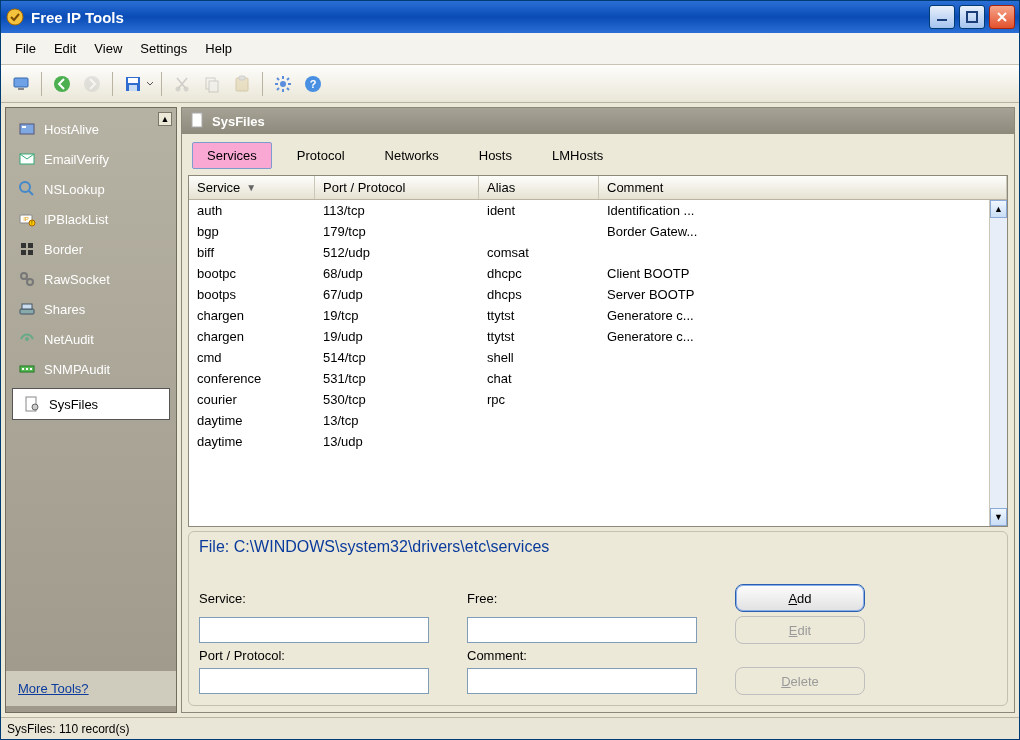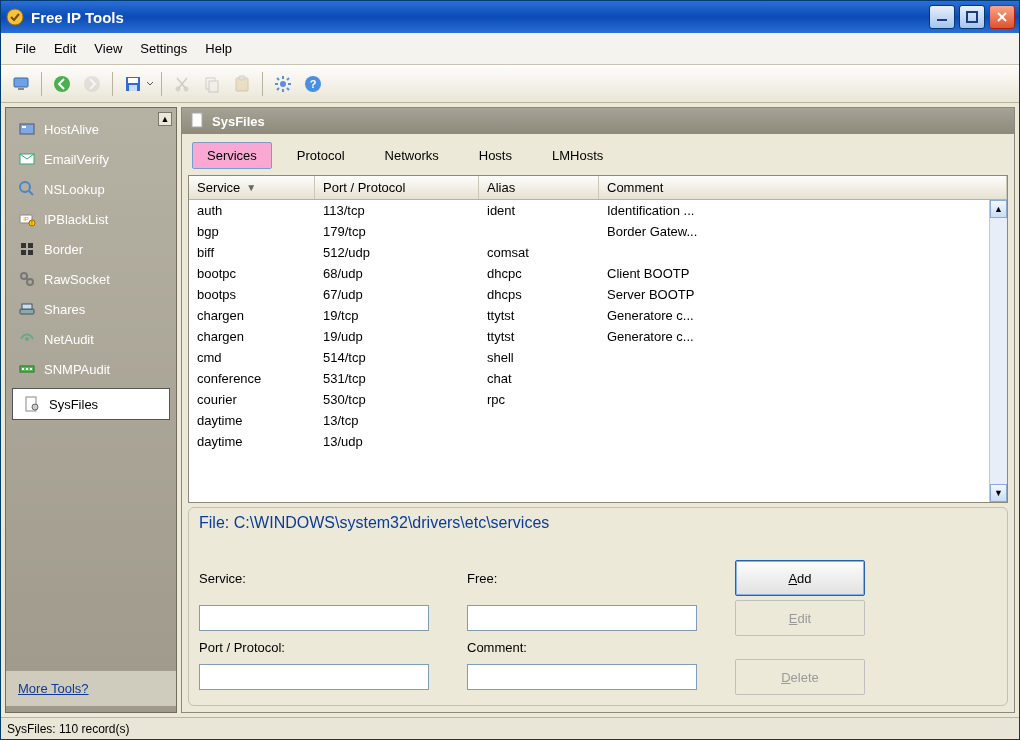--- a/index.html
+++ b/index.html
@@ -41,21 +41,21 @@
   .cell { padding:1px 8px; font-size:13px; white-space:nowrap; overflow:hidden; text-overflow:clip; }
   .vscroll { width:18px; background:#ece9d8; border-left:1px solid #cbc7b8; display:flex; flex-direction:column; }
   .vsbtn { height:18px; background:linear-gradient(to bottom,#f0f8ff,#c9ddf5); border:1px solid #8caad8; display:flex; align-items:center; justify-content:center; font-size:9px; cursor:pointer; }
   .vstrk { flex:1; background:#e8eef8; }
   .c0{width:126px;} .c1{width:164px;} .c2{width:120px;} .c3{flex:1;}
   .form { margin:4px 6px 6px 6px; border:1px solid #c4c0b2; border-radius:6px; background:#ece9d8; padding:6px 10px 10px 10px; }
   .filepath { color:#0b3b9c; font-size:16px; margin-bottom:6px; }
   .formgrid { display:grid; grid-template-columns: 250px 250px 160px; gap:4px 18px; align-items:center;margin-top:28px; }
   .flabel { font-size:13px; }
   .finput { width:230px; height:26px; border:1px solid #7f9db9; background:#fff; padding:2px 4px; }
-  .fbtn { width:130px; height:36px; border:1px solid #707070; border-radius:2px; background:linear-gradient(to bottom,#fdfdfd,#e1e1e1); cursor:pointer; font-family:inherit; font-size:13px; }
+  .fbtn { width:130px; height:28px; border:1px solid #707070; border-radius:8px; background:linear-gradient(to bottom,#fdfdfd,#e1e1e1); cursor:pointer; font-family:inherit; font-size:13px; }
   .fbtn.primary { border:1px solid #2a5fb0; box-shadow:0 0 0 1px #89b0ea inset; }
   .fbtn:disabled { color:#9a9a9a; background:#ece9d8; border-color:#bfbfbf; cursor:default; }
   .statusbar { height:22px; border-top:1px solid #b9b4a2; background:#eae6d7; display:flex; align-items:center; padding:0 6px; font-size:12px; }
   .und { text-decoration:underline; }
 </style>
 </head>
 <body>
 
 <div class="window">
   <div class="titlebar">

